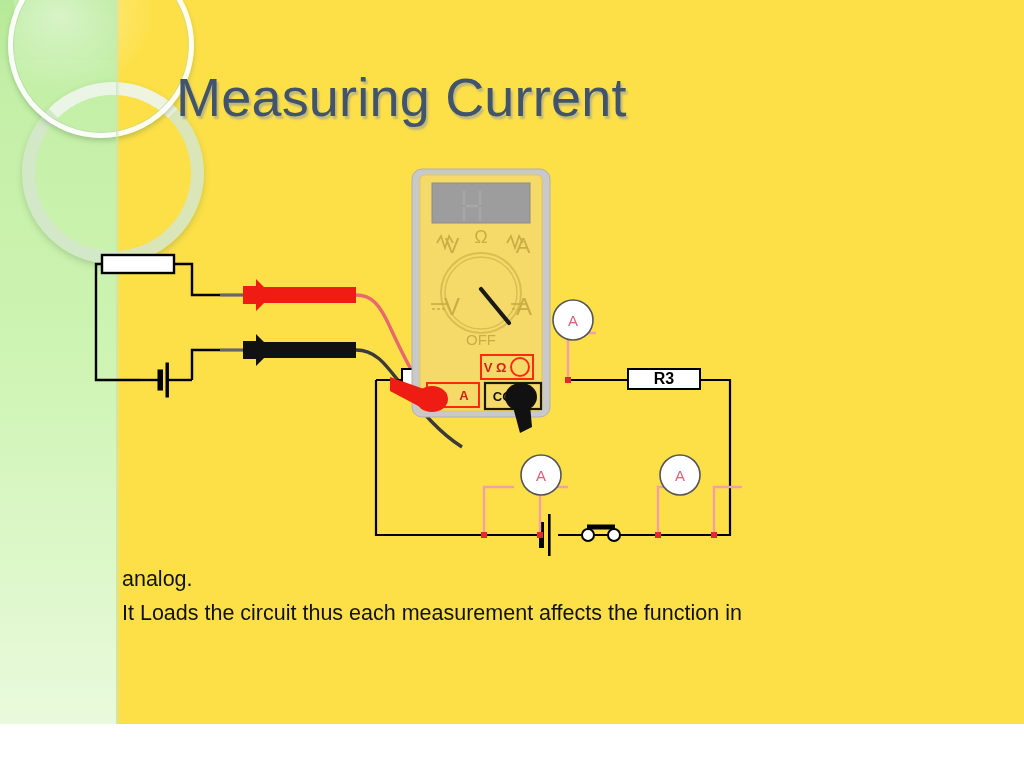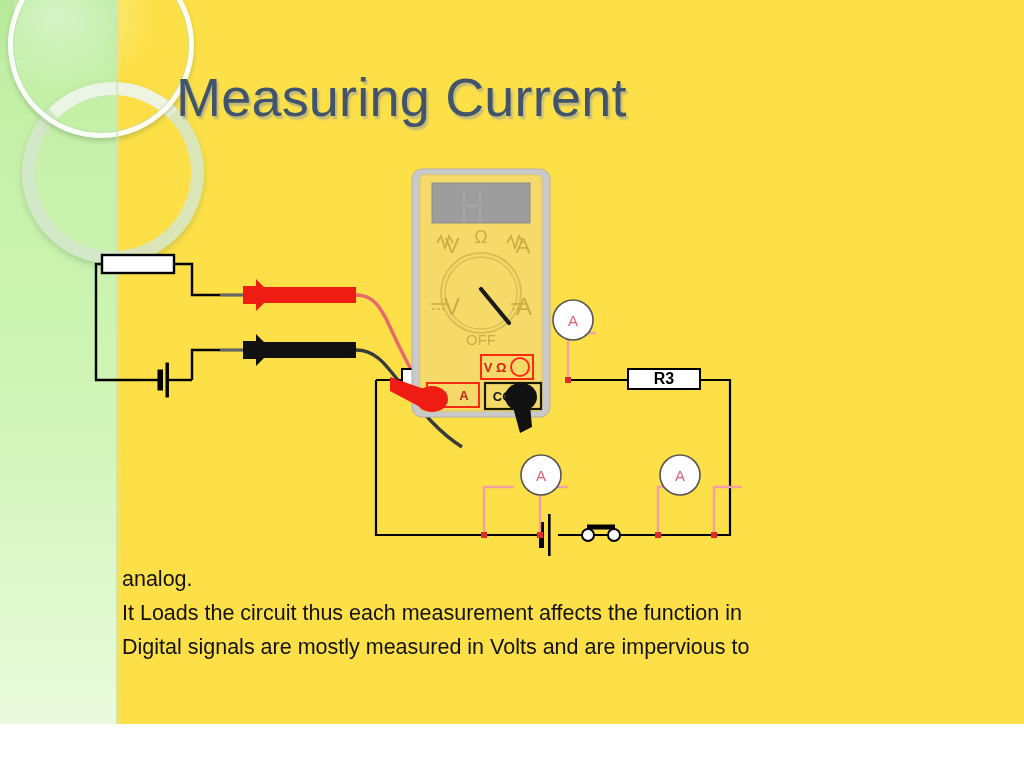--- a/index.html
+++ b/index.html
@@ -246,21 +246,20 @@
           <ellipse cx="441" cy="232" rx="16" ry="14" fill="#111"></ellipse>
           <path d="M433 242 L450 240 L452 262 L440 268 Z" fill="#111"></path>
         </g>
       </g>
     </svg>
   </div>
 
   <div class="body-text">
     <p>analog.</p>
     <p>It Loads the circuit thus each measurement affects the function in</p>
-    <p>Digital signals are mostly measured in Volts and are impervious to</p>
   </div>
 
   <div class="red-line">Slew Rate, Frequency, Transition Curve etc….</div>
 
   <div class="footer">
     <span class="date">2/08/2025</span>
     <span class="author">Gladys Omayra Ducoudray (ECE, UPRM)</span>
     <span class="pageno">43</span>
   </div>
 

